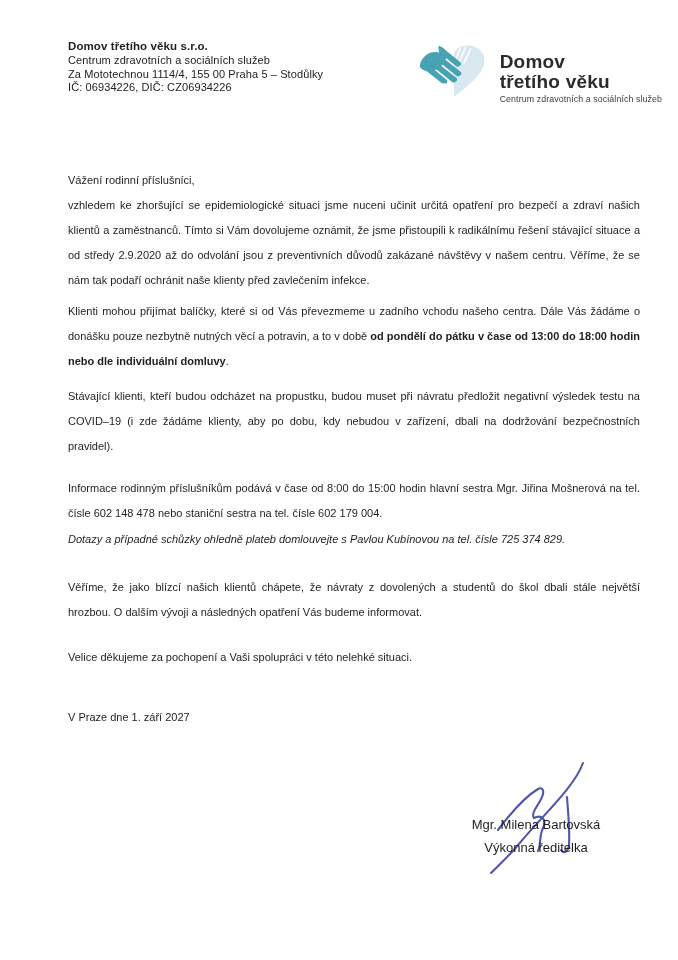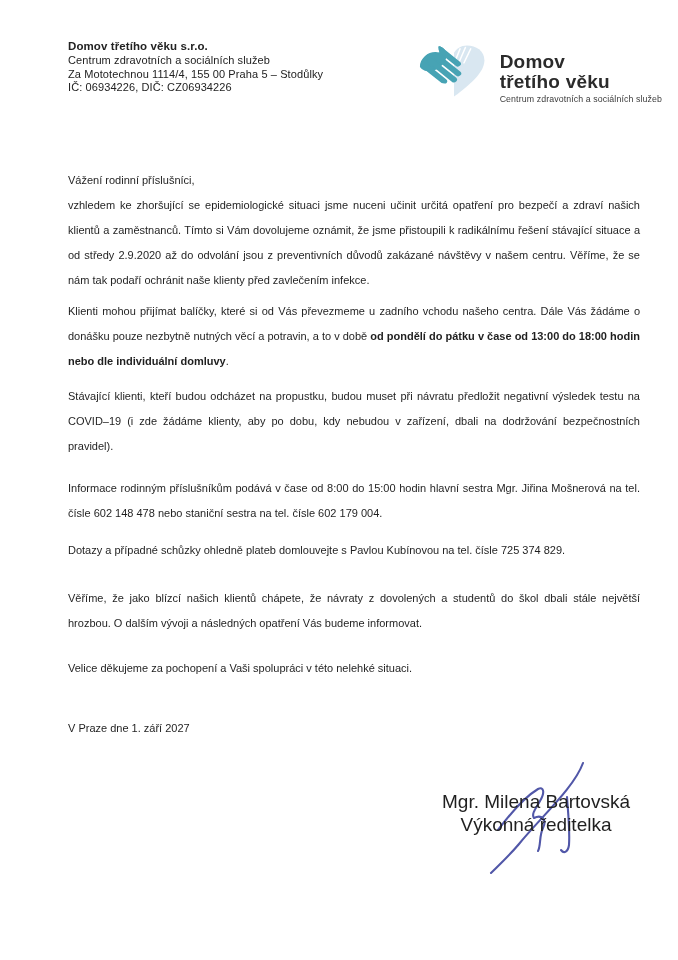--- a/index.html
+++ b/index.html
@@ -27,31 +27,31 @@
   .logo-tagline { font-size:8.8px; color:#3c3c3c; margin-top:3px; letter-spacing:.1px; }
 
   
   .body-text { font-size:11px; line-height:25px; }
   .para { text-align:justify; }
   .salutation { margin-top:64px; text-align:left; }
   .p1 { }
   .p2 { margin-top:6px; }
   .p3 { margin-top:10px; }
   .p4 { margin-top:17px; }
-  .p5 { margin-top:12px; }
+  .p5 { margin-top:1px;font-style:italic; }
   .p6 { margin-top:23px; }
   .p7 { margin-top:20px; text-align:left; }
   .date-line { margin-top:35px; text-align:left; }
   .para b, .para strong { font-weight:bold; }
 
   
   .signature-svg { position:absolute; top:750px; left:468px; width:132px; height:192px; }
   .signature-block {
-    position:absolute; top:790px; left:430px; width:212px;
-    text-align:center; font-size:19px; line-height:23px; color:#1f1f1f;
+    position:absolute; top:813px; left:430px; width:212px;
+    text-align:center; font-size:13px; line-height:23px; color:#1f1f1f;
   }
 </style>
 </head>
 <body>
 
 <div class="page">
   <div class="content">
 
     <div class="letterhead">
       <div class="company">

